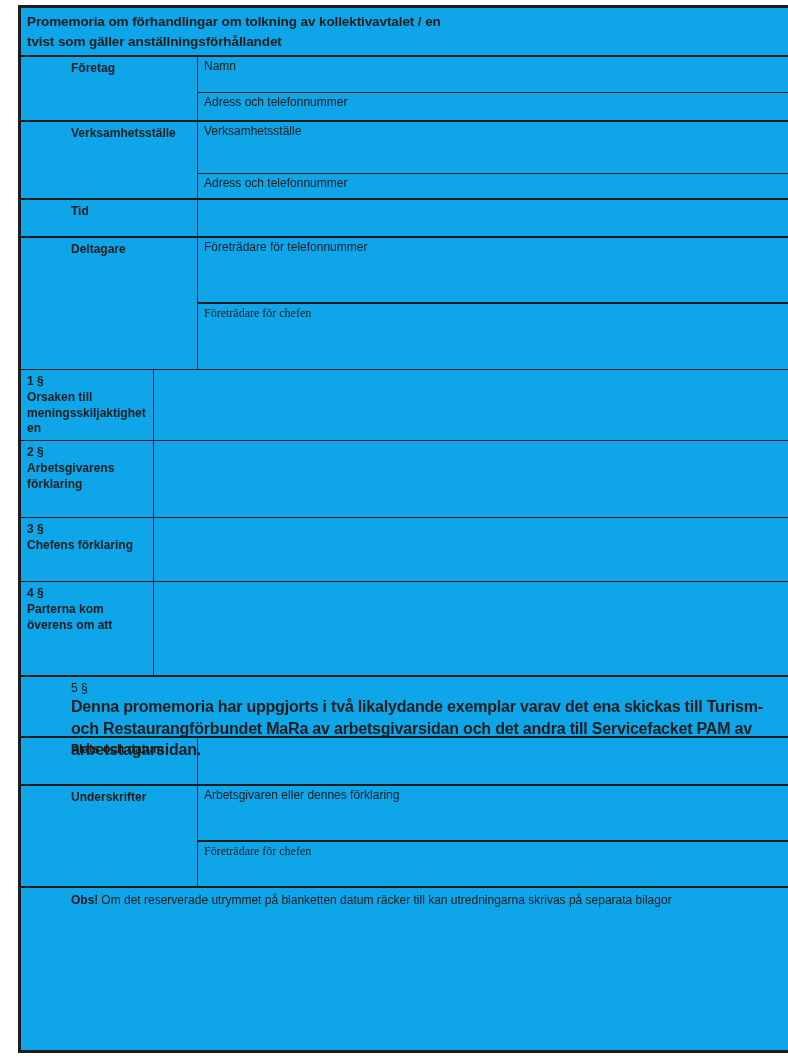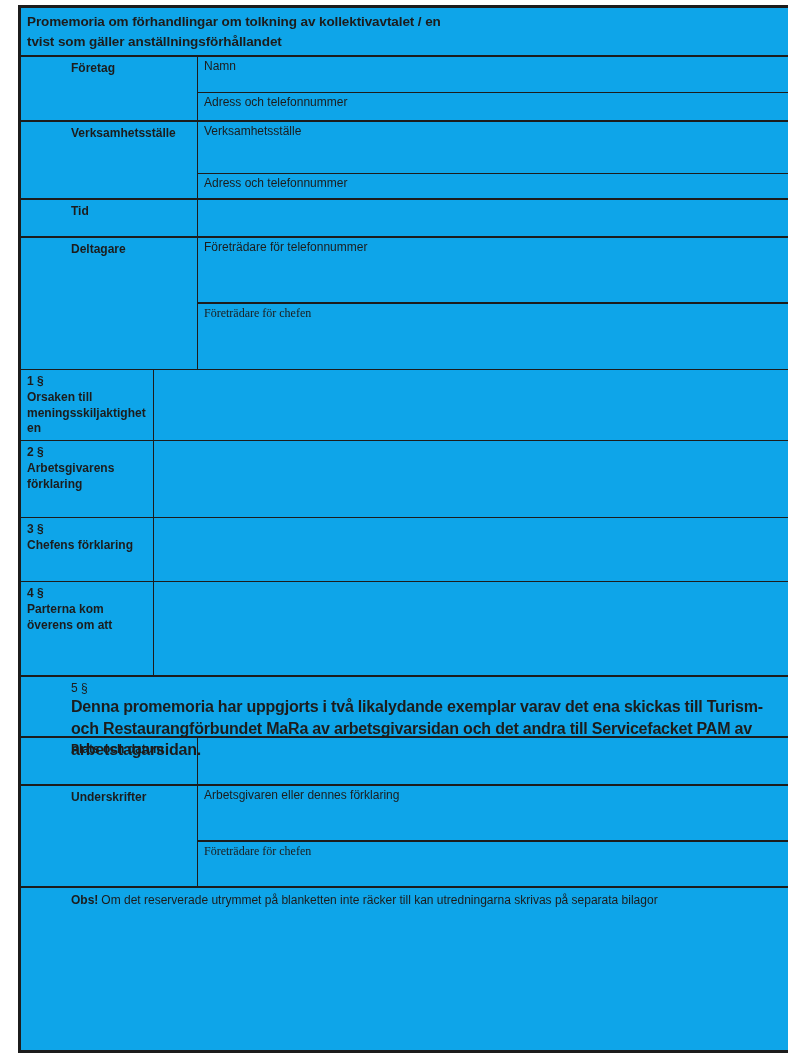--- a/index.html
+++ b/index.html
@@ -215,18 +215,18 @@
           <span class="sublabel">Arbetsgivaren eller dennes förklaring</span>
         </div>
         <div class="subcell fill sub-divider-thick">
           <span class="sublabel">Företrädare för chefen</span>
         </div>
       </div>
     </div>
 
     <div class="row row-obs b-thick">
       <div class="obs-line">
-        <span class="obs-label">Obs!</span><span class="obs-text">Om det reserverade utrymmet på blanketten inte räcker till kan utredningarna skrivas på separata bilagor</span>
+        <span class="obs-label">Obs!</span><span class="obs-text">Om det reserverade utrymmet på blanketten datum räcker till kan utredningarna skrivas på separata bilagor</span>
       </div>
     </div>
 
   </div>
 </div>
 
 </body></html>

